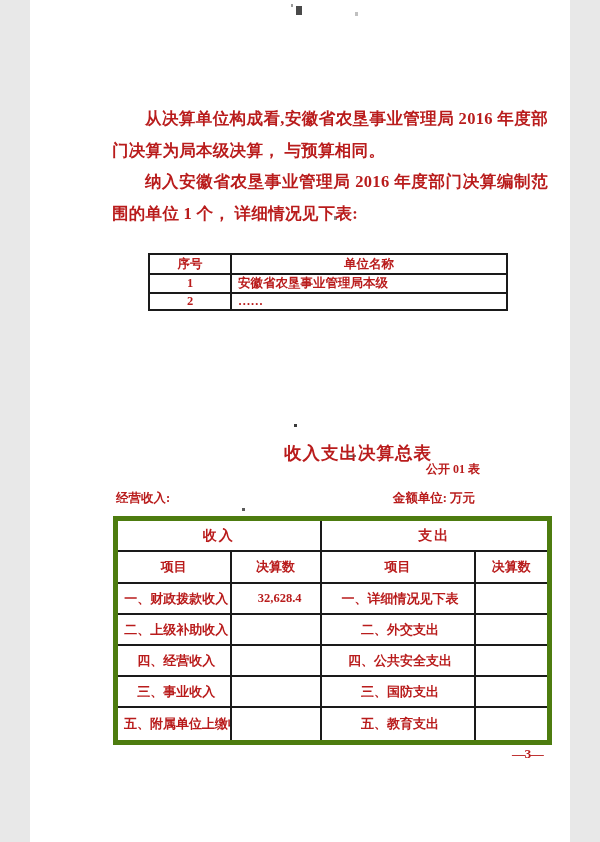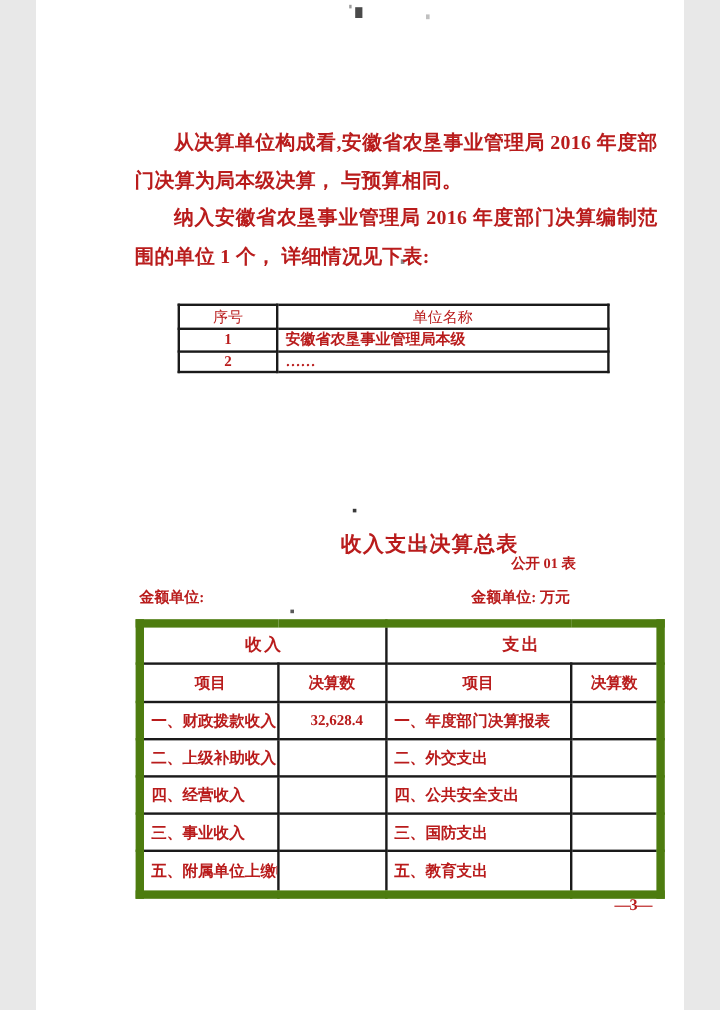--- a/index.html
+++ b/index.html
@@ -22,21 +22,21 @@
   
   .unit-table{
     position:absolute;left:118px;top:253px;width:360px;
     border-collapse:collapse;table-layout:fixed;
     font-size:12.5px;font-weight:700;
   }
   .unit-table th,.unit-table td{
     border:2px solid #1a1a1a;padding:0 6px;overflow:hidden;white-space:nowrap;
   }
   .unit-table .c1{width:68px;text-align:center;}
-  .unit-table th{text-align:center;font-weight:400;}
+  .unit-table th{text-align:center;font-weight:700;}
   .unit-table .hdr-row{height:20px;}
   .unit-table .r1{height:19px;}
   .unit-table .r2{height:15px;}
   .unit-table .name-cell{text-align:left;}
   
   .section-heading{
     position:absolute;left:114px;top:370px;
     font-size:17px;font-weight:700;letter-spacing:0.6px;white-space:nowrap;
   }
   .report-title{
@@ -57,25 +57,25 @@
   }
   
   .summary-table{
     position:absolute;left:83px;top:516px;width:434px;
     border-collapse:collapse;table-layout:fixed;
     font-weight:700;
   }
   .summary-table td{
     border:2px solid #1a1a1a;overflow:hidden;white-space:nowrap;
   }
-  .summary-table{border:7px solid #4d7c0f;}
+  .summary-table{border:5px solid #4d7c0f;}
   .summary-table .h1 td{height:27px;text-align:center;font-size:14px;letter-spacing:2px;}
   .summary-table .h2 td{height:28px;text-align:center;font-size:13px;}
   .summary-table .dr td{height:27px;font-size:13px;}
-  .summary-table .dr .item{padding-left:6px;text-align:left;}
+  .summary-table .dr .item{padding-left:6px;text-align:center;}
   .summary-table .dr .amt{padding-right:18px;text-align:right;font-size:12.5px;}
   .summary-table .dr.last td{height:30px;}
   
   .page-number{
     position:absolute;left:482px;top:746px;
     font-size:13.5px;font-weight:700;letter-spacing:-1px;white-space:nowrap;
   }
   
   .speck{position:absolute;}
   .s1{left:266px;top:6px;width:6px;height:9px;background:#4a4a4a;}
@@ -119,21 +119,21 @@
       <td class="name-cell">……</td>
     </tr>
   </tbody>
     </table>
 
 
   <div class="report-title">收入支出决算总表</div>
 
   <div class="table-code">公开 01 表</div>
 
-  <div class="prepared">金额单位:</div>
+  <div class="prepared">经营收入:</div>
   <div class="unit-label">金额单位: 万元</div>
 
   <table class="summary-table">
     <colgroup>
       <col style="width:115px">
         <col style="width:90px">
         <col style="width:154px">
         <col style="width:75px">
     </colgroup>
     <tbody>
@@ -143,21 +143,21 @@
     </tr>
     <tr class="h2">
       <td>项目</td>
       <td>决算数</td>
       <td>项目</td>
       <td>决算数</td>
     </tr>
     <tr class="dr">
       <td class="item">一、财政拨款收入</td>
       <td class="amt">32,628.4</td>
-      <td class="item">一、年度部门决算报表</td>
+      <td class="item">一、详细情况见下表</td>
       <td class="amt"></td>
     </tr>
     <tr class="dr">
       <td class="item">二、上级补助收入</td>
       <td class="amt"></td>
       <td class="item">二、外交支出</td>
       <td class="amt"></td>
     </tr>
     <tr class="dr">
       <td class="item">四、经营收入</td>

